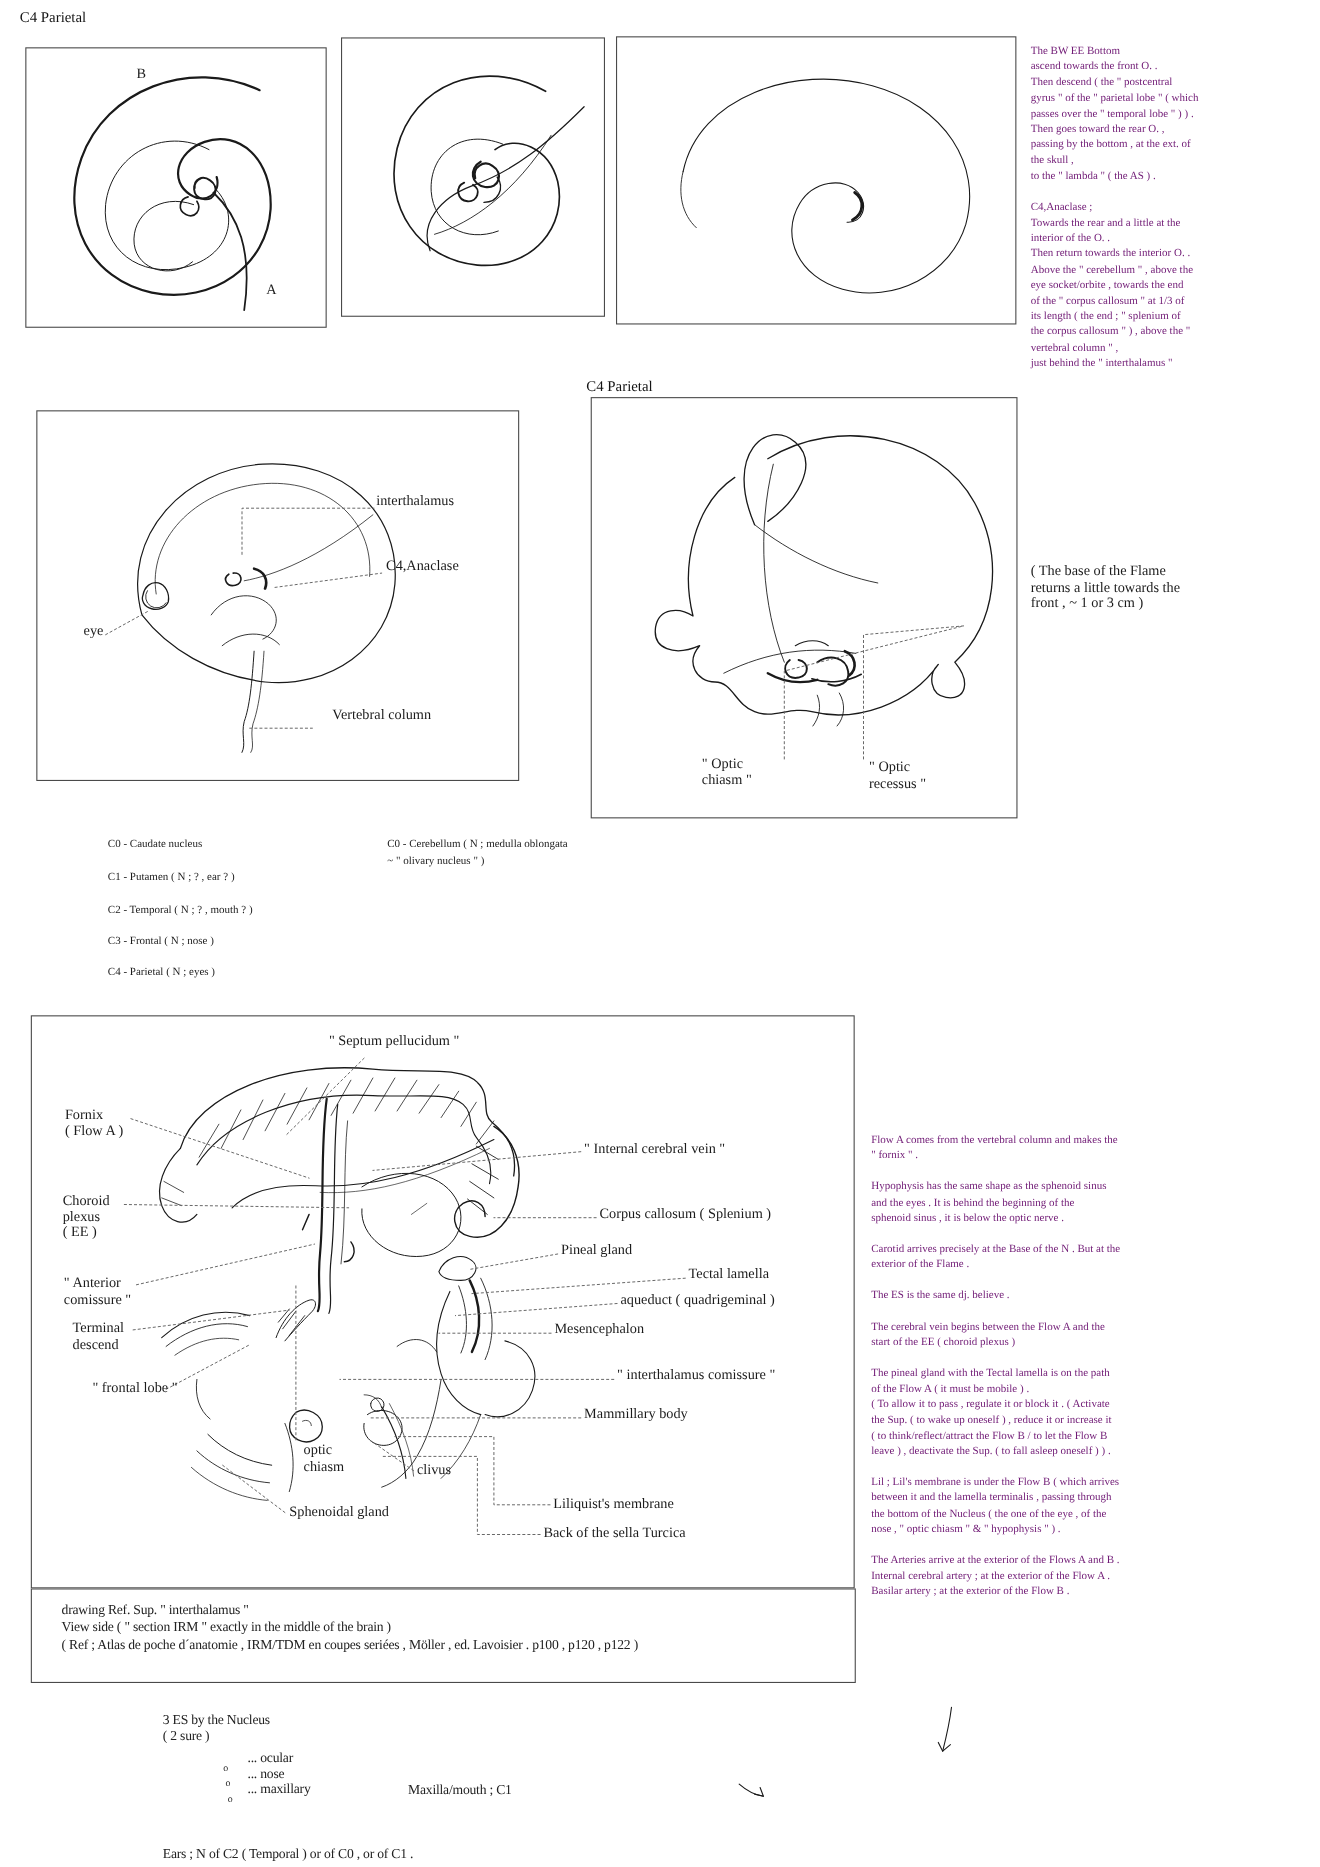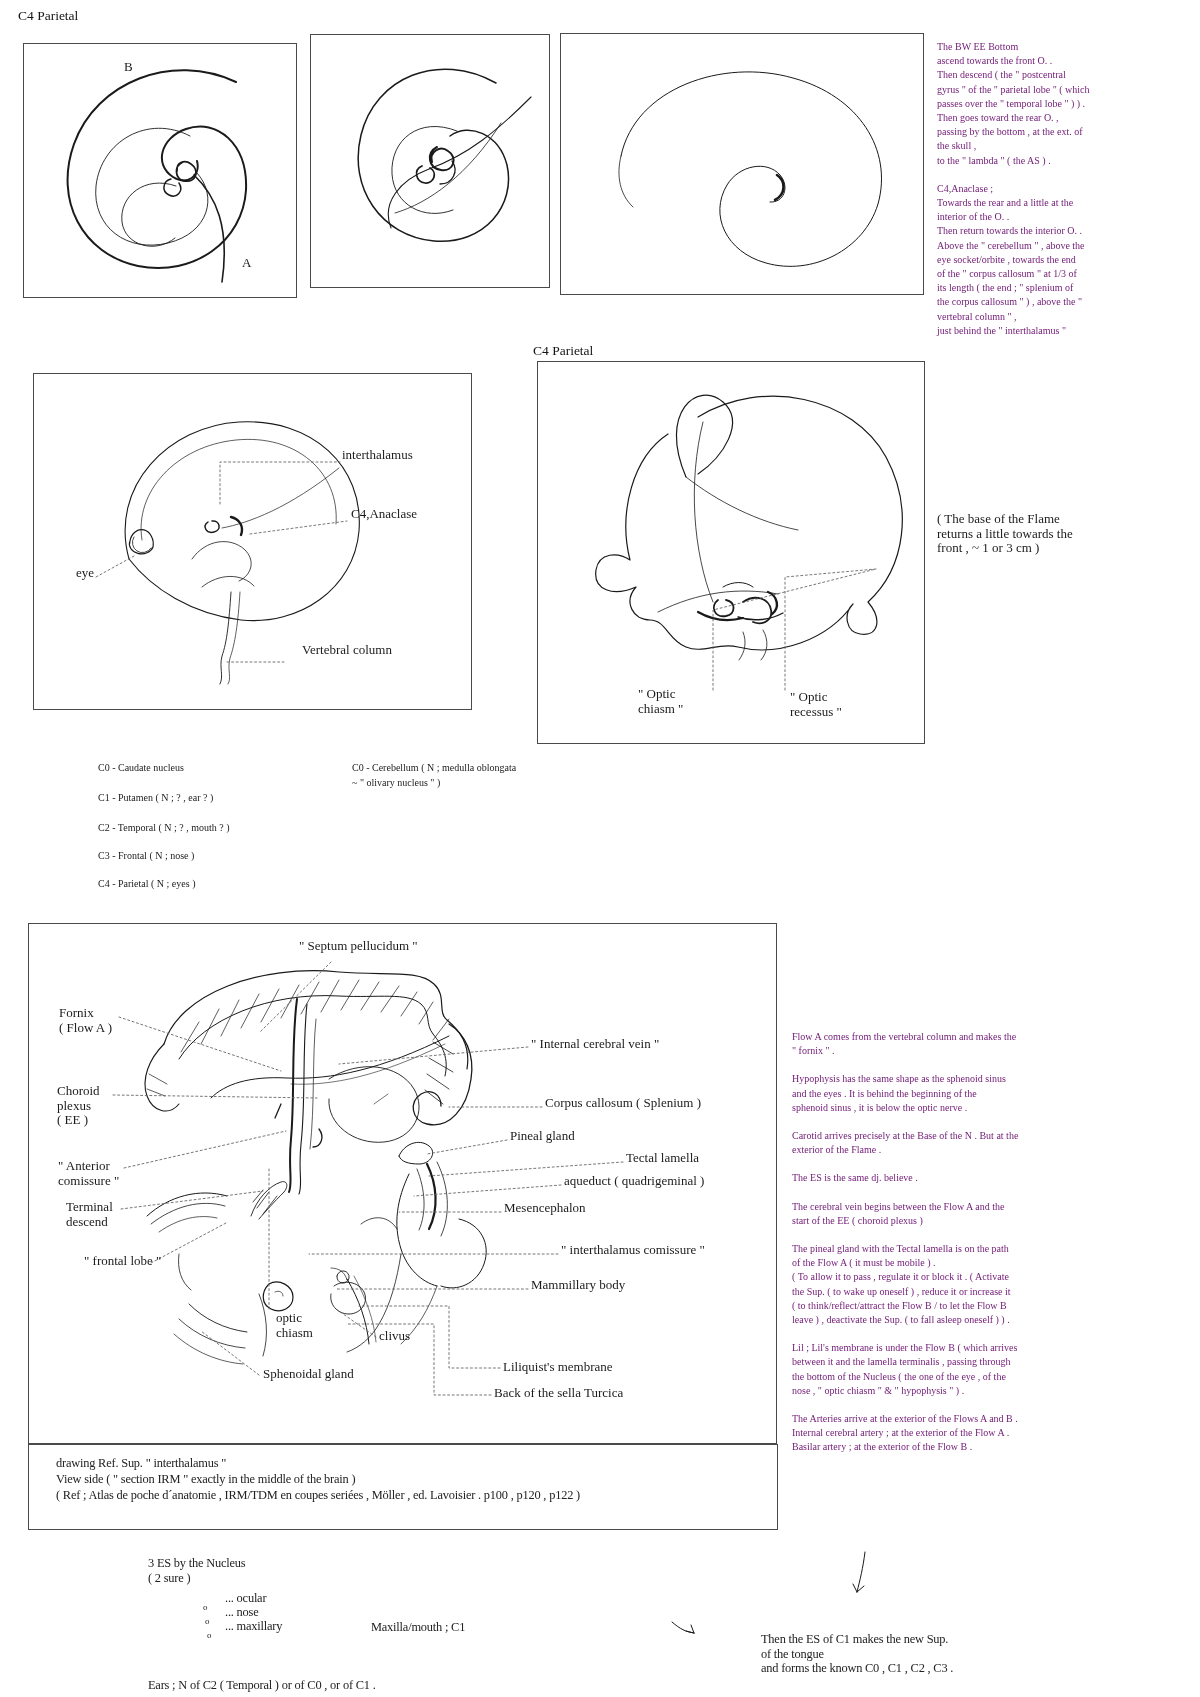--- a/index.html
+++ b/index.html
@@ -286,23 +286,20 @@
 
   <span class="bt" style="left:148px;top:1556px;">3 ES by the Nucleus
 ( 2 sure )</span>
   <span class="bt" style="left:225px;top:1591px;">... ocular</span>
   <span class="bt" style="left:225px;top:1605px;">... nose</span>
   <span class="bt" style="left:225px;top:1619px;">... maxillary</span>
   <span class="om" style="left:203px;top:1602px;">o</span>
   <span class="om" style="left:205px;top:1616px;">o</span>
   <span class="om" style="left:207px;top:1630px;">o</span>
   <span class="bt" style="left:371px;top:1620px;">Maxilla/mouth ; C1</span>
-  <span class="bt" style="left:761px;top:1632px;">Then the ES of C1 makes the new Sup.
-of the tongue
-and forms the known C0 , C1 , C2 , C3 .</span>
   <span class="bt" style="left:148px;top:1678px;">Ears ;  N of C2 ( Temporal ) or of C0 , or of C1 .</span>
 
   <svg class="sk abs" style="left:620px;top:1540px;" width="300" height="130" viewBox="0 0 300 130">
     <path d="M245 12 C 243 28 240 40 237 52" stroke-width="1"></path>
     <path d="M237 52 l -4 -8 M237 52 l 7 -6" stroke-width="1"></path>
     <path d="M52 82 C 60 89 66 92 74 93" stroke-width="1"></path>
     <path d="M74 93 l -8 -2 M74 93 l -3 -8" stroke-width="1"></path>
   </svg>
 
 </div>

